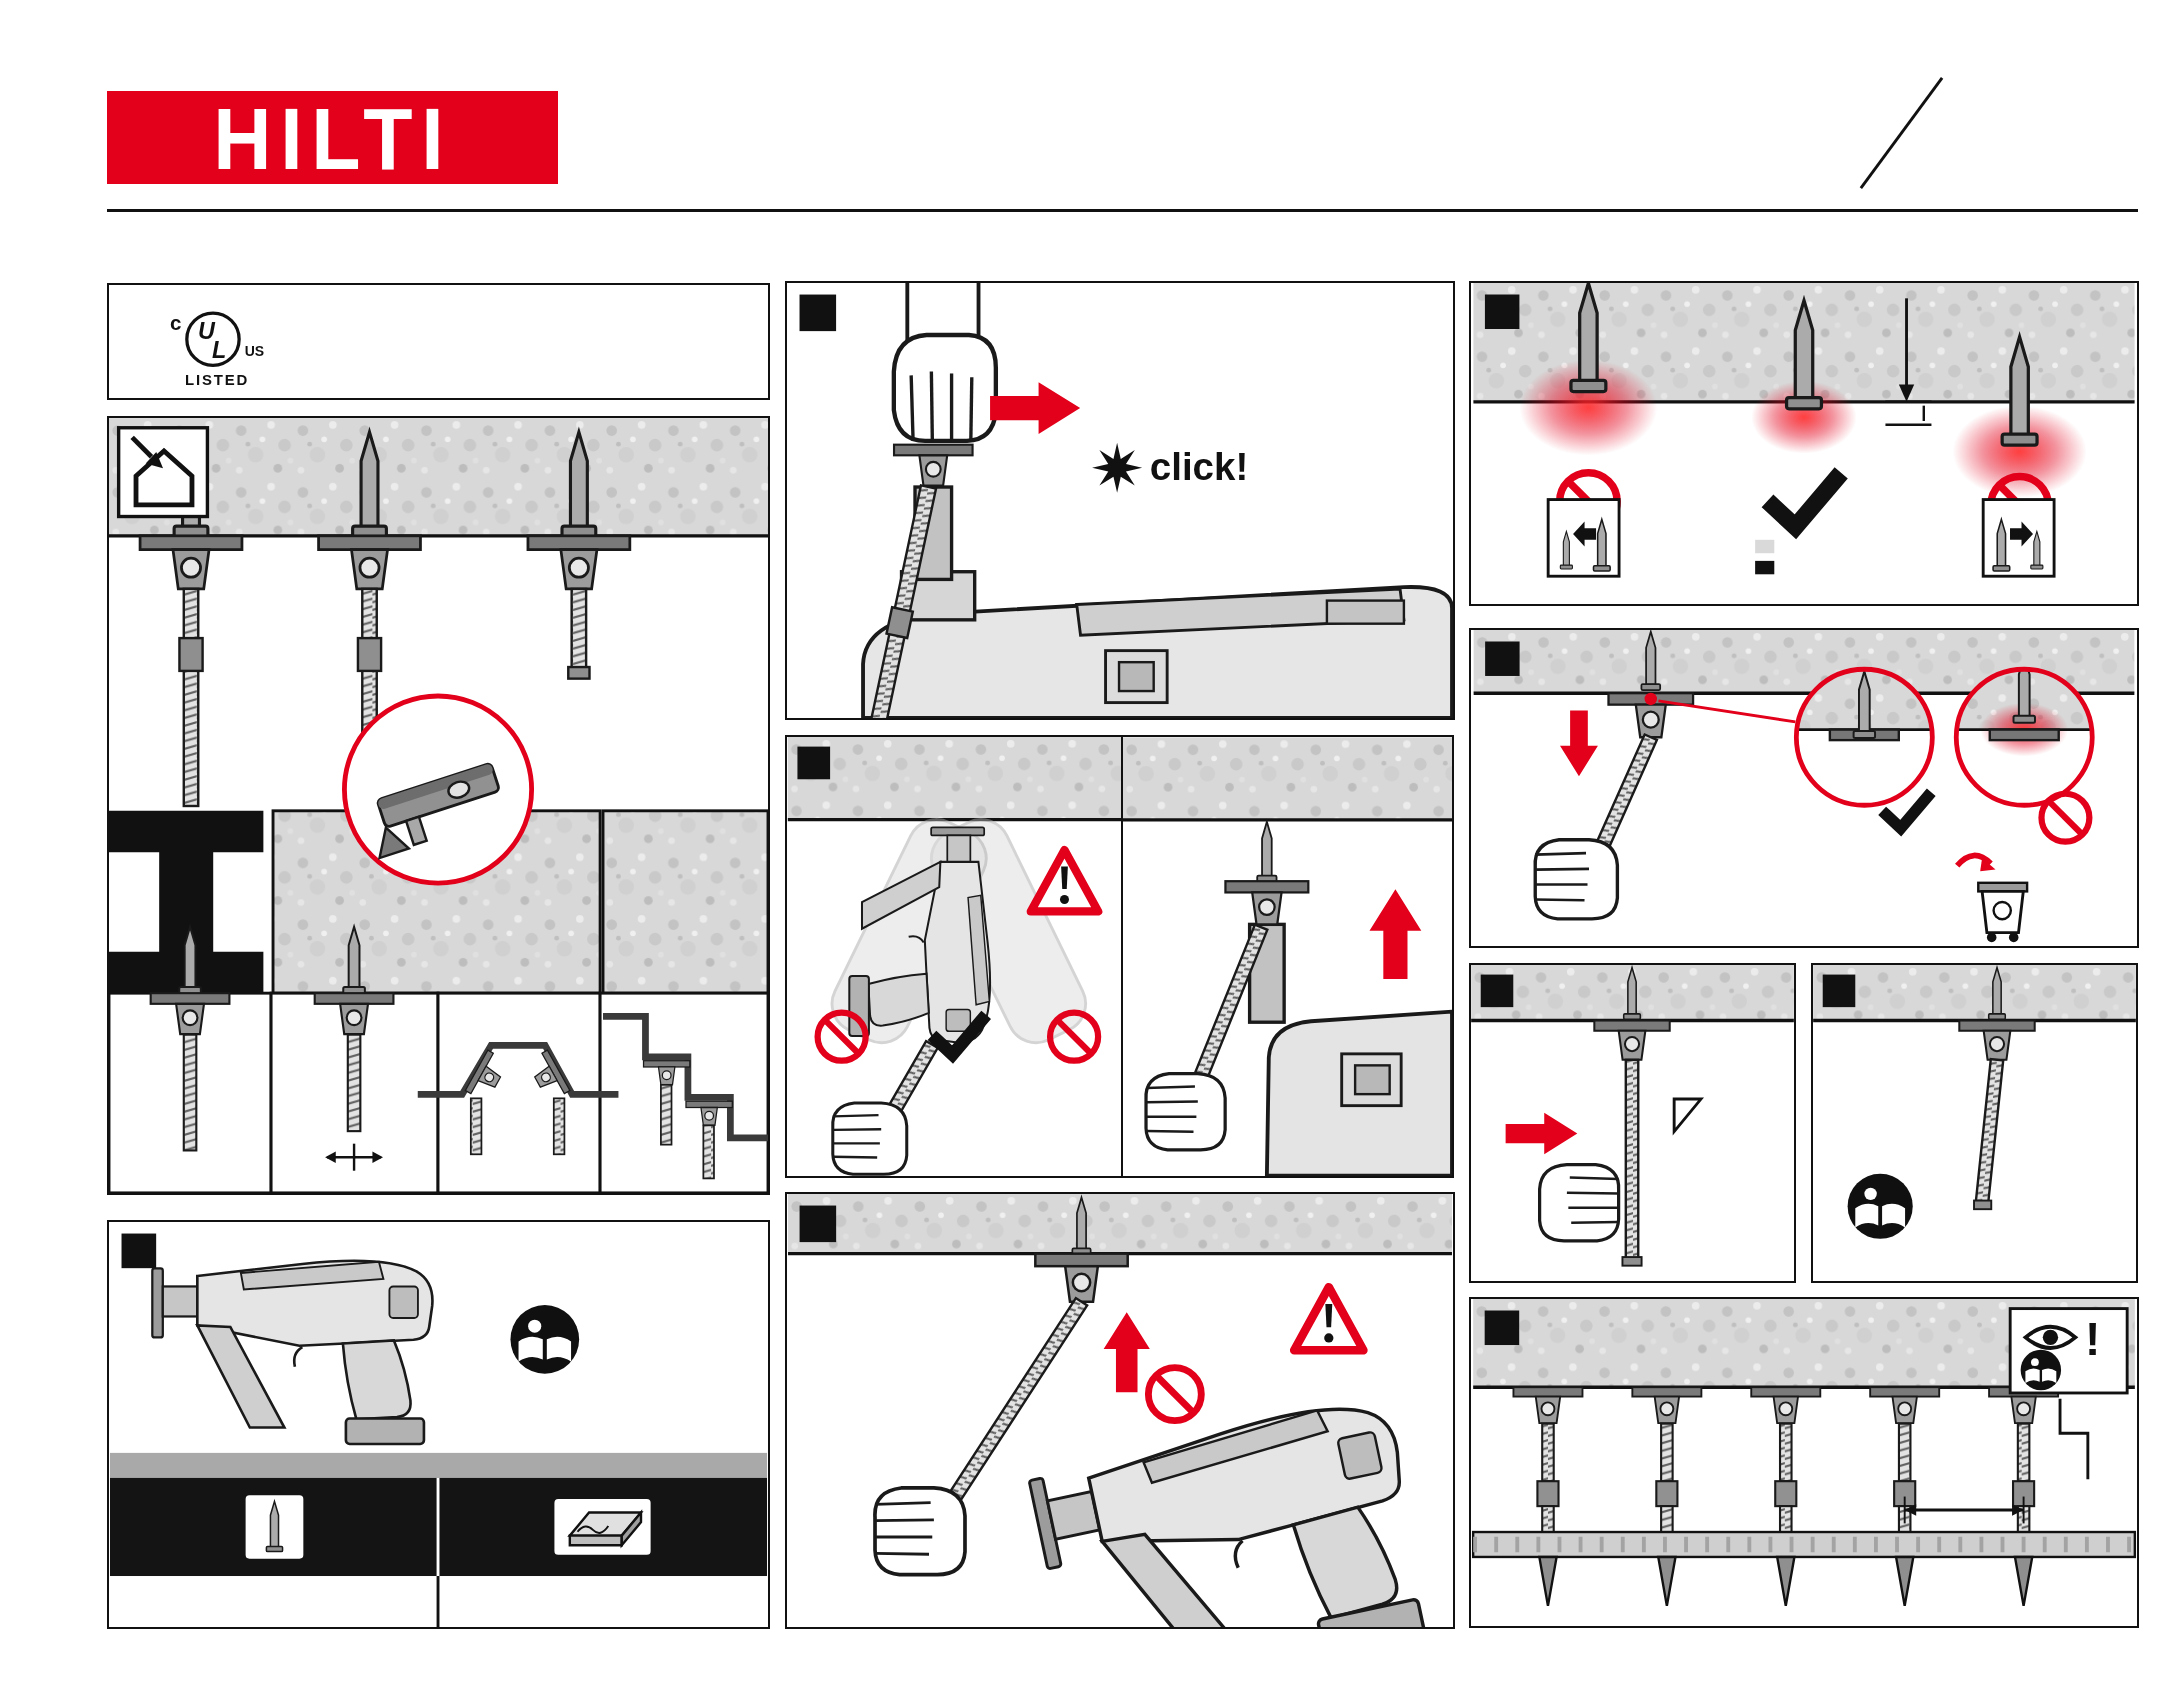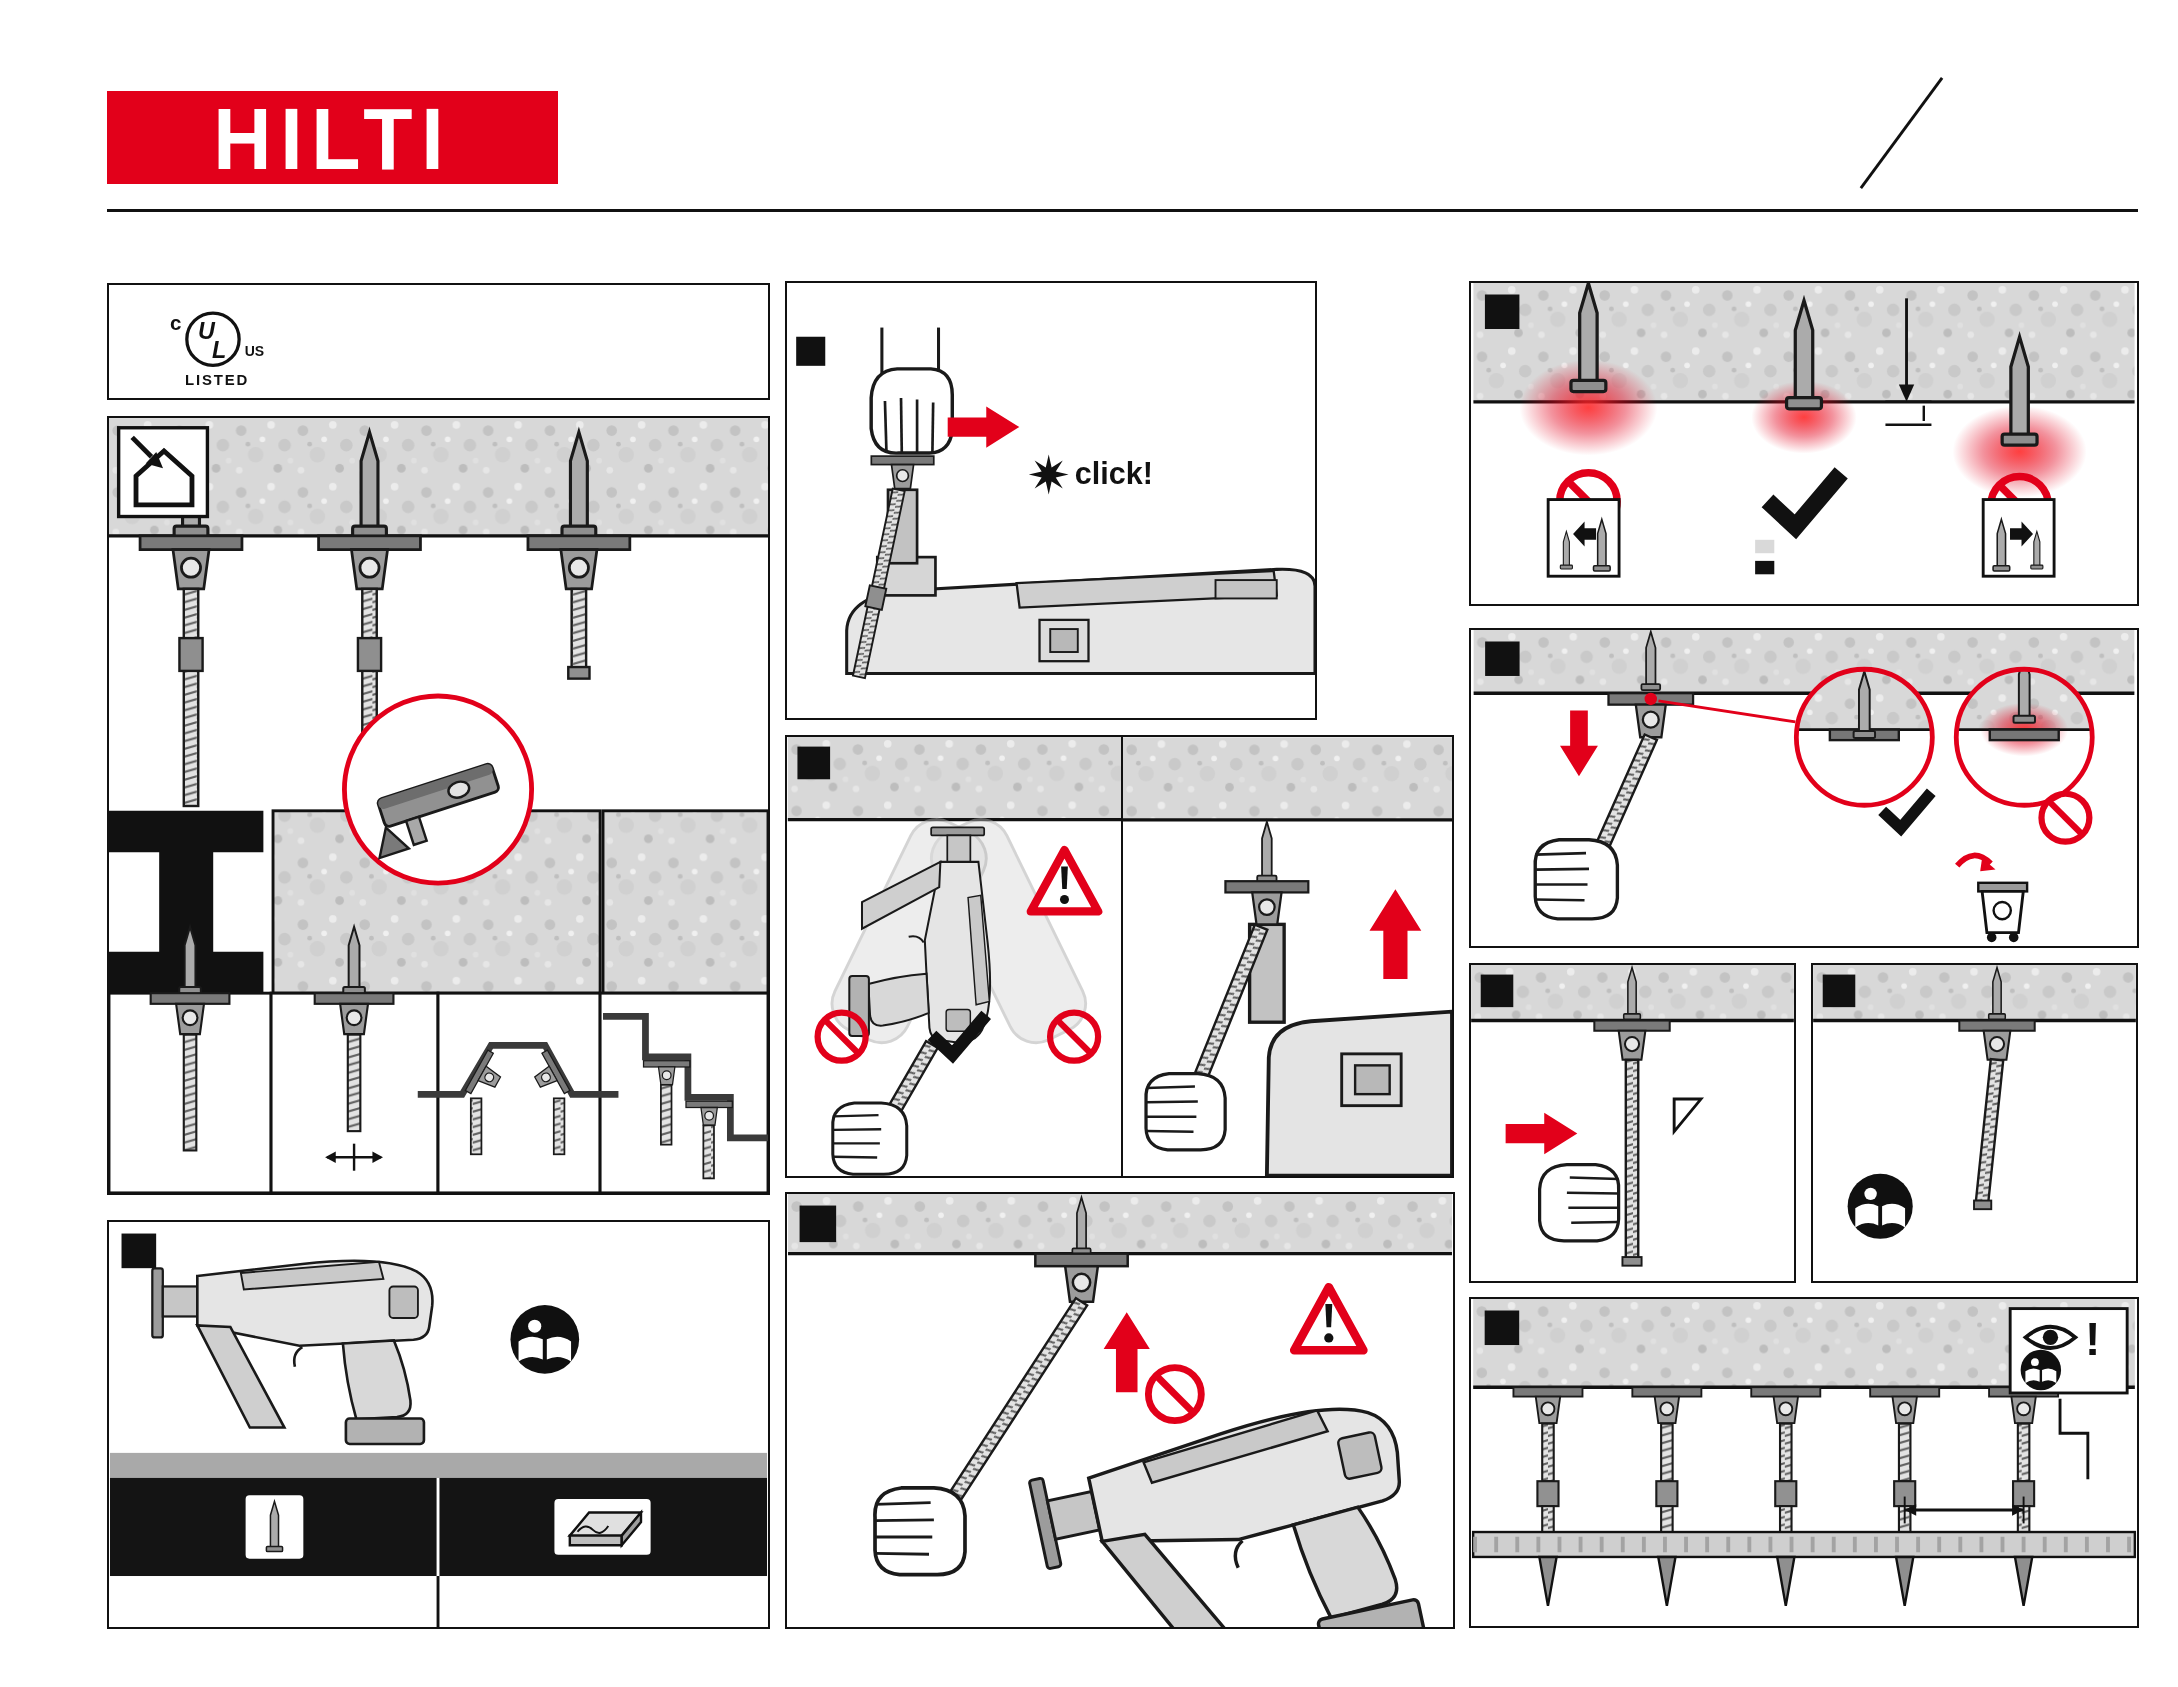--- a/index.html
+++ b/index.html
@@ -217,21 +217,21 @@
         <g transform="translate(472,296)">
           <path d="M6,30 L26,6 L80,6 L60,30 Z" fill="#e0e0e0" stroke="#111" stroke-width="2.5"></path>
           <path d="M6,30 L60,30 L60,40 L6,40 Z" fill="#bdbdbd" stroke="#111" stroke-width="2.5"></path>
           <path d="M60,30 L80,6 L80,16 L60,40 Z" fill="#9e9e9e" stroke="#111" stroke-width="2.5"></path>
           <path d="M14,26 q8,-10 16,-2 q8,8 16,-4" fill="none" stroke="#111" stroke-width="2"></path>
         </g>
       </g>
     </svg>
   </section>
 
-  <section class="panel" style="left:769px;top:281px;width:532px;height:439px">
+  <section class="panel" style="left:769px;top:281px;width:670px;height:439px">
     <svg viewBox="0 0 690 452">
       <rect x="12" y="12" width="38" height="38" fill="#111"></rect>
       <g>
         <path d="M78,396 Q80,352 150,344 L640,316 Q690,314 690,338 L690,452 L78,452 Z" fill="#e6e6e6" stroke="#1a1a1a" stroke-width="4"></path>
         <path d="M300,334 L636,318 L640,350 L304,366 Z" fill="#cfcfcf" stroke="#1a1a1a" stroke-width="3"></path>
         <rect x="330" y="382" width="64" height="54" fill="#dcdcdc" stroke="#1a1a1a" stroke-width="3"></rect>
         <rect x="344" y="394" width="36" height="30" fill="#b8b8b8" stroke="#1a1a1a" stroke-width="2.5"></rect>
         <rect x="560" y="330" width="80" height="24" fill="#c4c4c4" stroke="#1a1a1a" stroke-width="2.5"></rect>
         <rect x="118" y="300" width="76" height="50" fill="#d6d6d6" stroke="#1a1a1a" stroke-width="3.5"></rect>
       </g>

